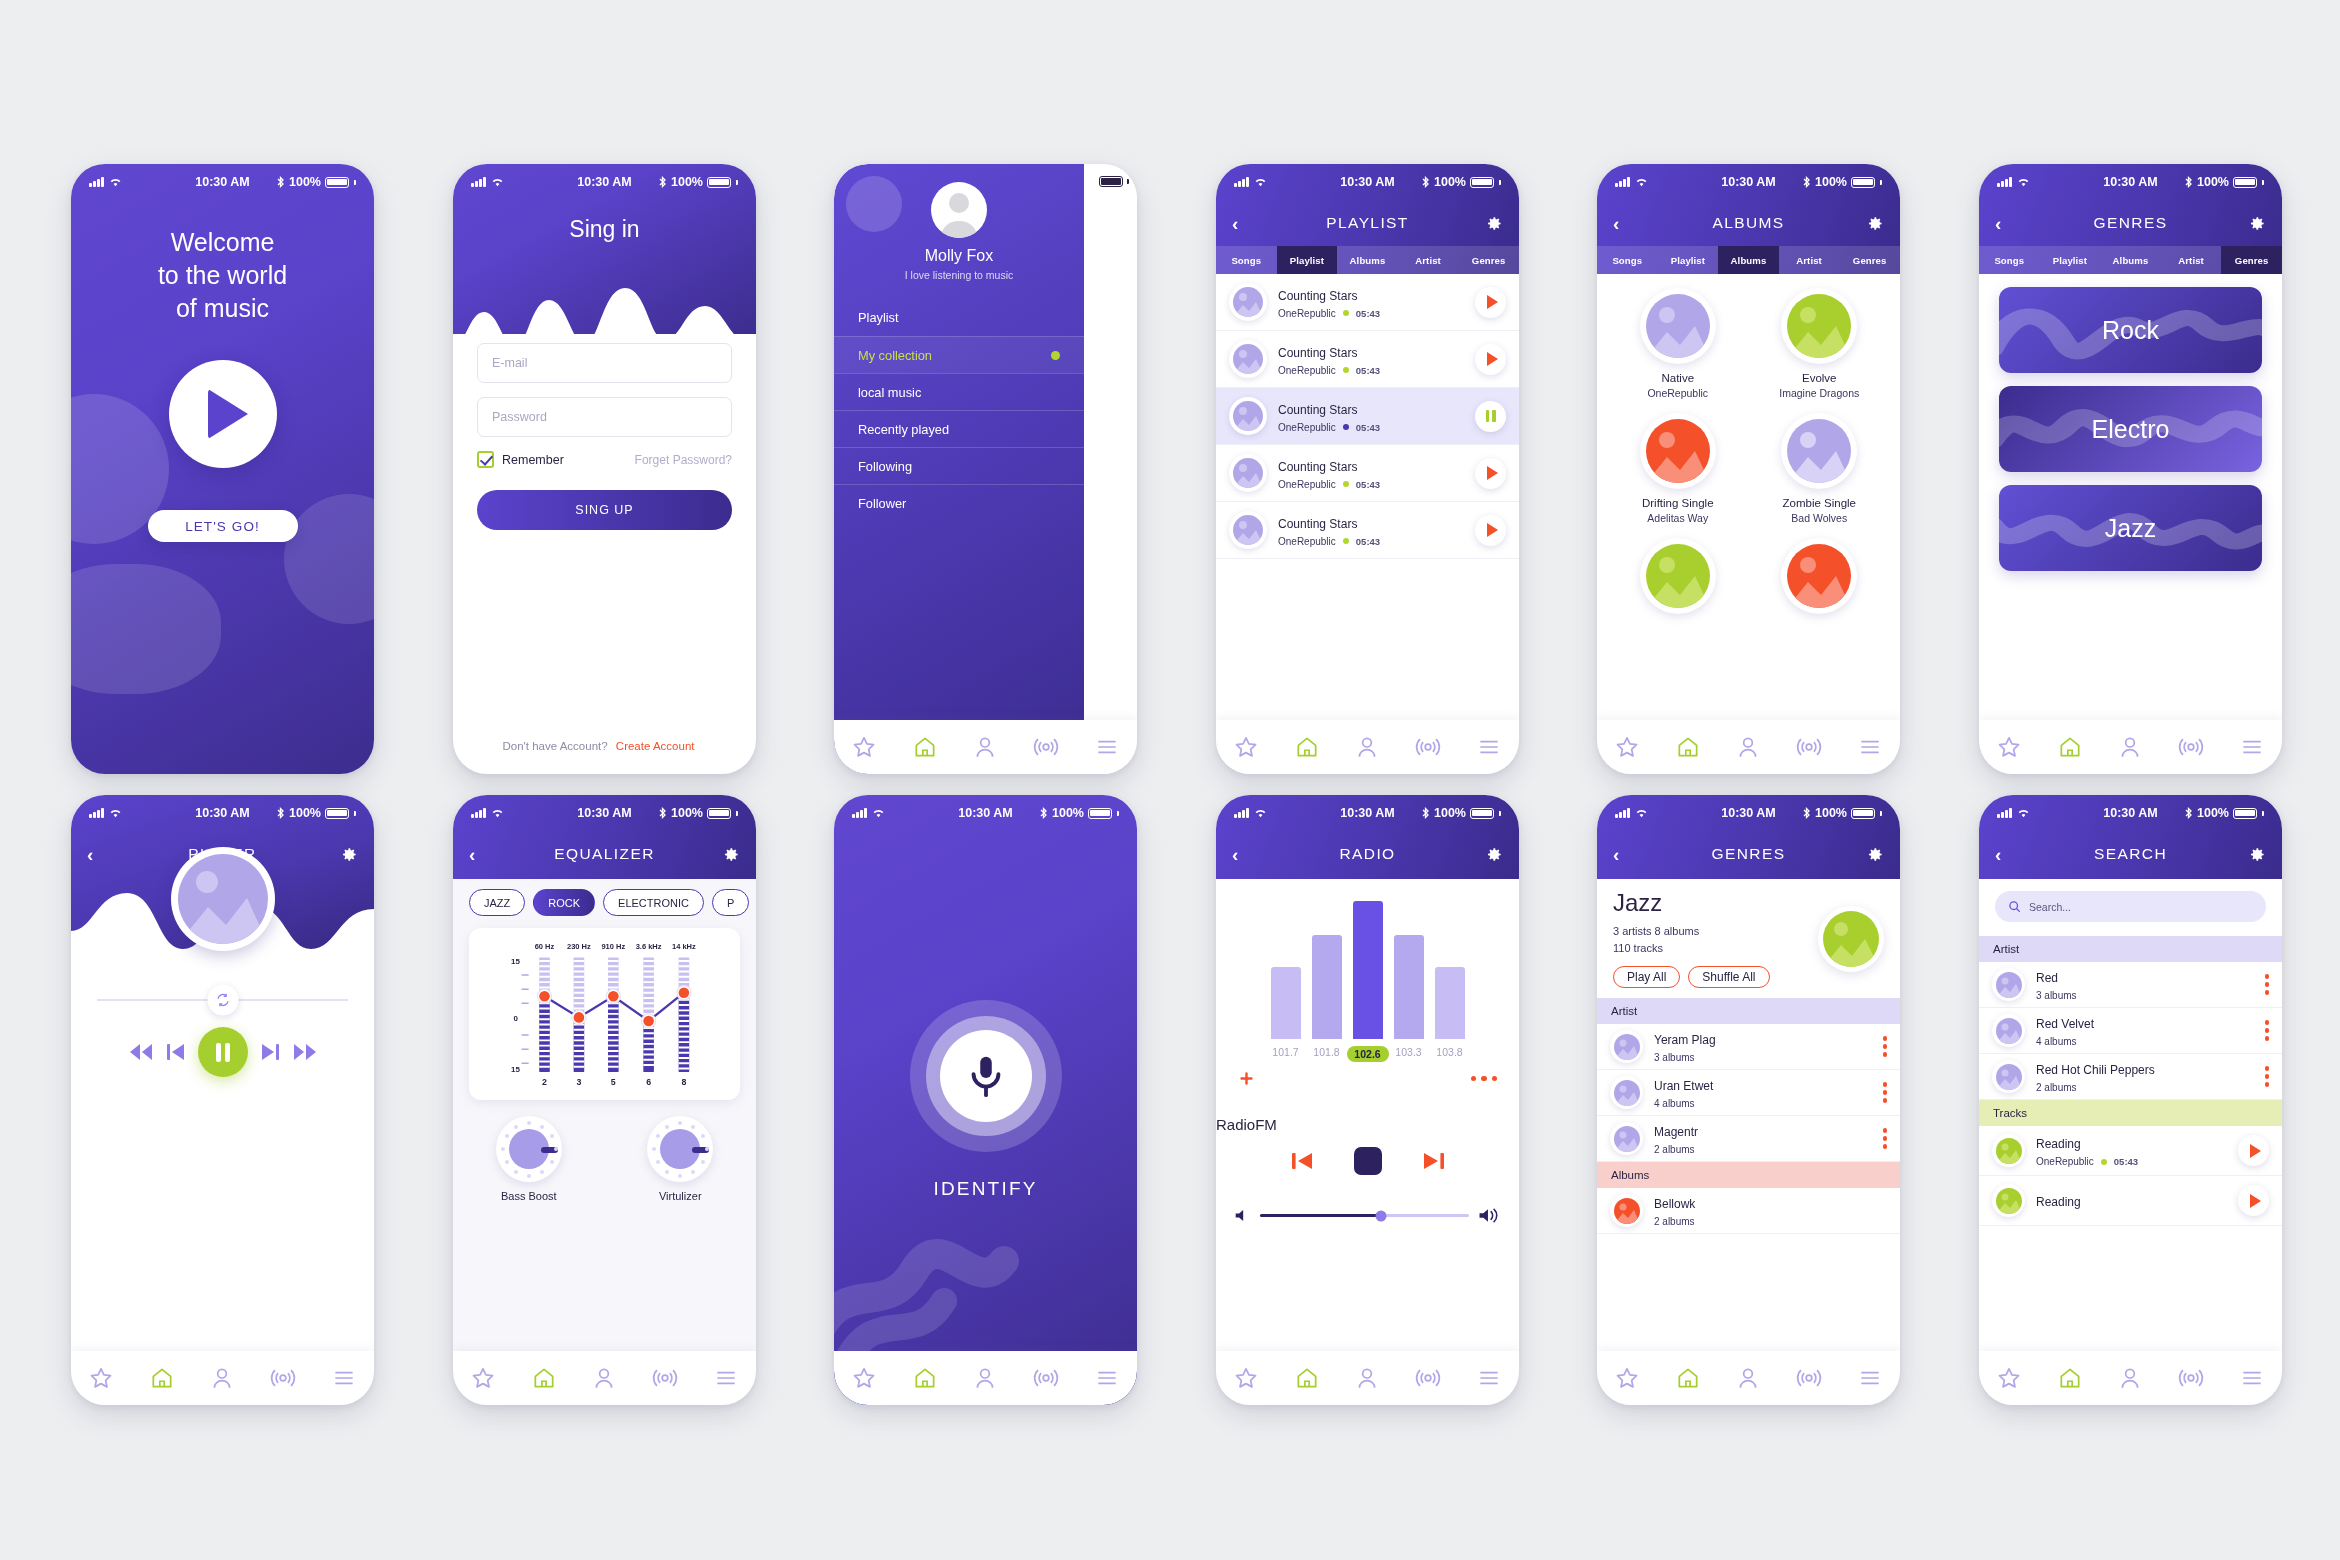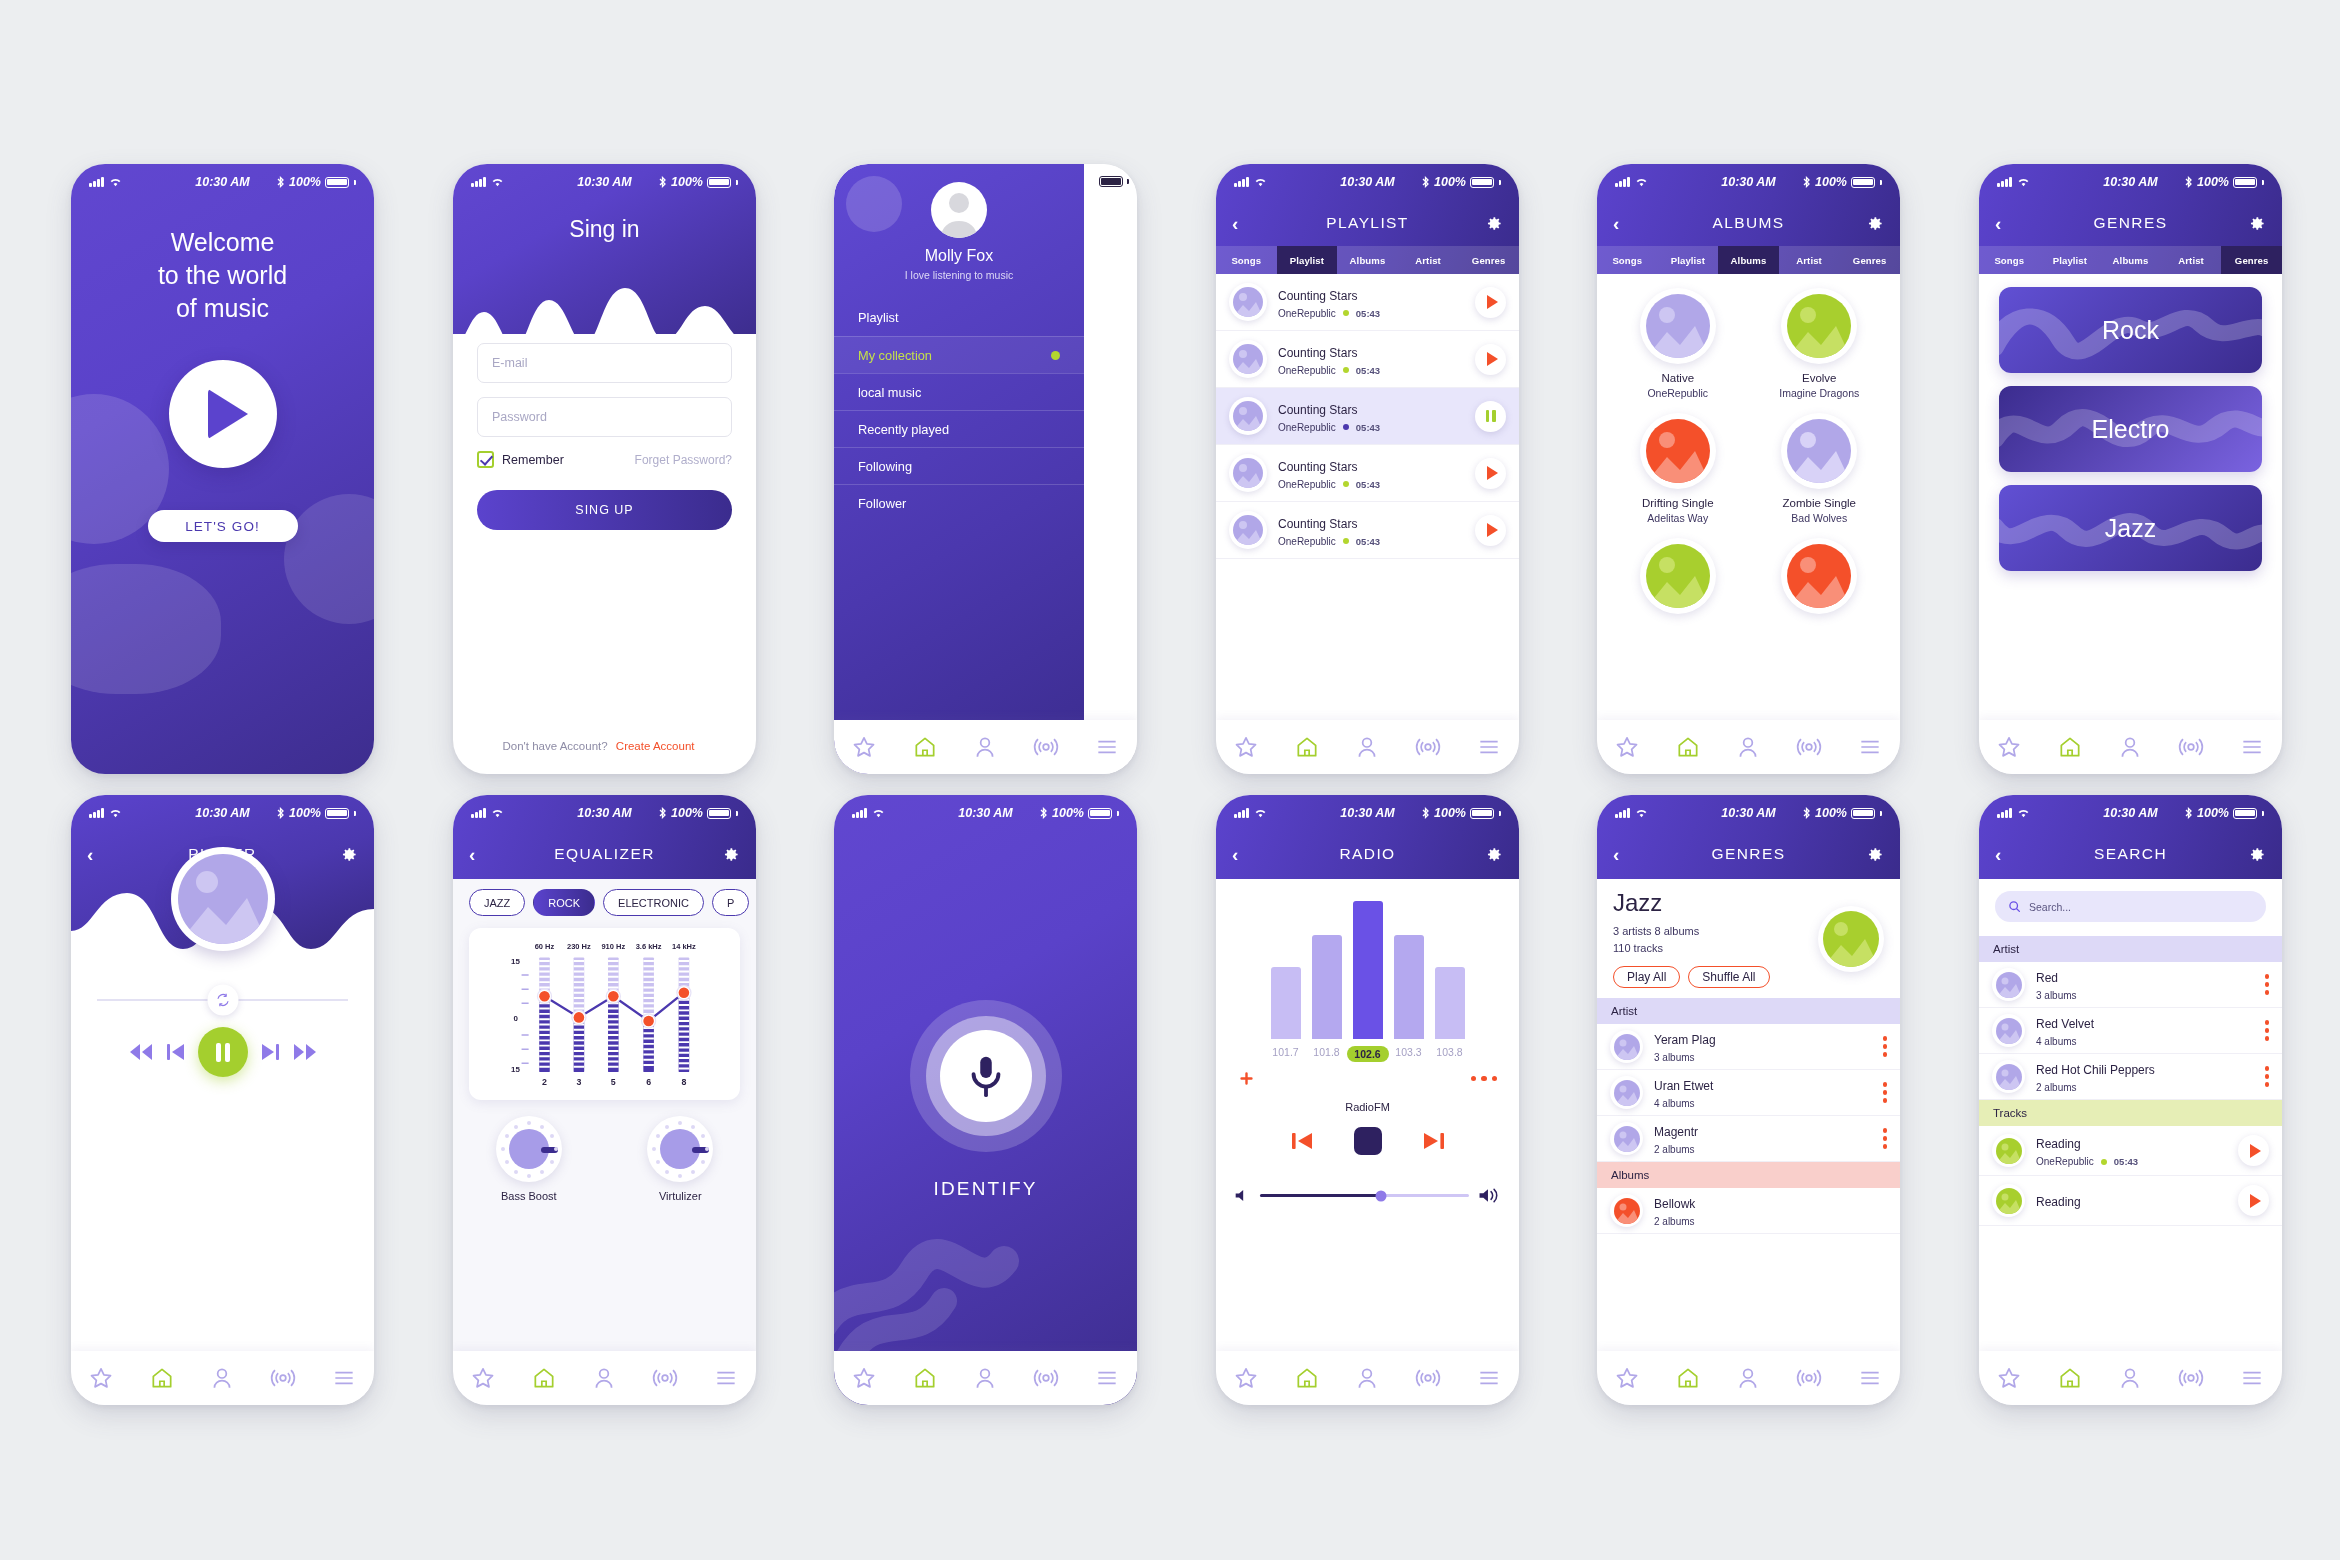--- a/index.html
+++ b/index.html
@@ -22,21 +22,21 @@
   }
   .r1 { top:164px; }
   .r2 { top:795px; }
   .c1 { left:71px; }  .c2 { left:453px; }  .c3 { left:834px; }
   .c4 { left:1216px; } .c5 { left:1597px; } .c6 { left:1979px; }
 
   
   .statusbar {
     height:36px; display:flex; align-items:center;
     padding:0 18px; font-size:12.5px; font-weight:bold; color:#fff;
-    position:relative; z-index:6;font-style:italic;
+    position:relative; z-index:6;
   }
   .sb-left { display:flex; align-items:center; gap:5px; }
   .sb-mid { position:absolute; left:0; right:0; text-align:center; pointer-events:none; }
   .sb-right { margin-left:auto; display:flex; align-items:center; gap:4px; position:relative; z-index:2;}
   .bars { display:flex; align-items:flex-end; gap:1.5px; height:10px; }
   .bars i { display:block; width:2.5px; background:currentColor; border-radius:1px; }
   .bars i:nth-child(1){height:4px;} .bars i:nth-child(2){height:6px;}
   .bars i:nth-child(3){height:8px;} .bars i:nth-child(4){height:10px;}
   .batt { width:24px; height:11px; border:1.6px solid currentColor; border-radius:3px; padding:1.2px; }
   .batt span { display:block; height:100%; width:100%; background:currentColor; border-radius:1px; }
@@ -203,21 +203,21 @@
   .idf-label { color:#fff;font-size:19px;letter-spacing:2.2px;margin-top:26px;}
 
   
   .rchart { display:flex;align-items:flex-end;justify-content:center;gap:11px;height:140px;margin-top:22px;}
   .rbar { width:30px;border-radius:3px 3px 0 0; background:#c7bdf4;}
   .rbar.active { background:#6a51e6; }
   .rlabels { display:flex;justify-content:center;gap:11px;margin-top:7px;}
   .rlab { width:30px;text-align:center;font-size:10.5px;color:#a5a0c4;}
   .rlab.active { color:#2c2344;font-weight:bold;background:#a4cf2e;border-radius:9px;padding:2px 0;
     width:42px;margin:0 -6px;}
-  .radio-name { text-align:center;font-size:11px;color:#2c2344;margin-top:14px;}
+  .radio-name { font-size:15px;color:#2c2344;margin-top:29px;}
   .radio-ctrls { display:flex;align-items:center;justify-content:center;gap:42px;margin-top:14px;}
   .stopbtn { width:28px;height:28px;border-radius:7px;background:#2e2160;}
   .vol-row { display:flex;align-items:center;gap:9px;margin:32px 18px 0;}
   .vol-track { flex:1;height:3px;background:#cfc6f5;border-radius:2px;position:relative;}
   .vol-fill { position:absolute;left:0;top:0;bottom:0;width:58%;background:#2e2160;border-radius:2px;}
   .vol-knob { position:absolute;left:58%;top:50%;transform:translate(-50%,-50%);
     width:11px;height:11px;border-radius:50%;background:#8f7ae8;}
 
   
   .gd-head { padding:12px 16px 10px; display:flex; }

